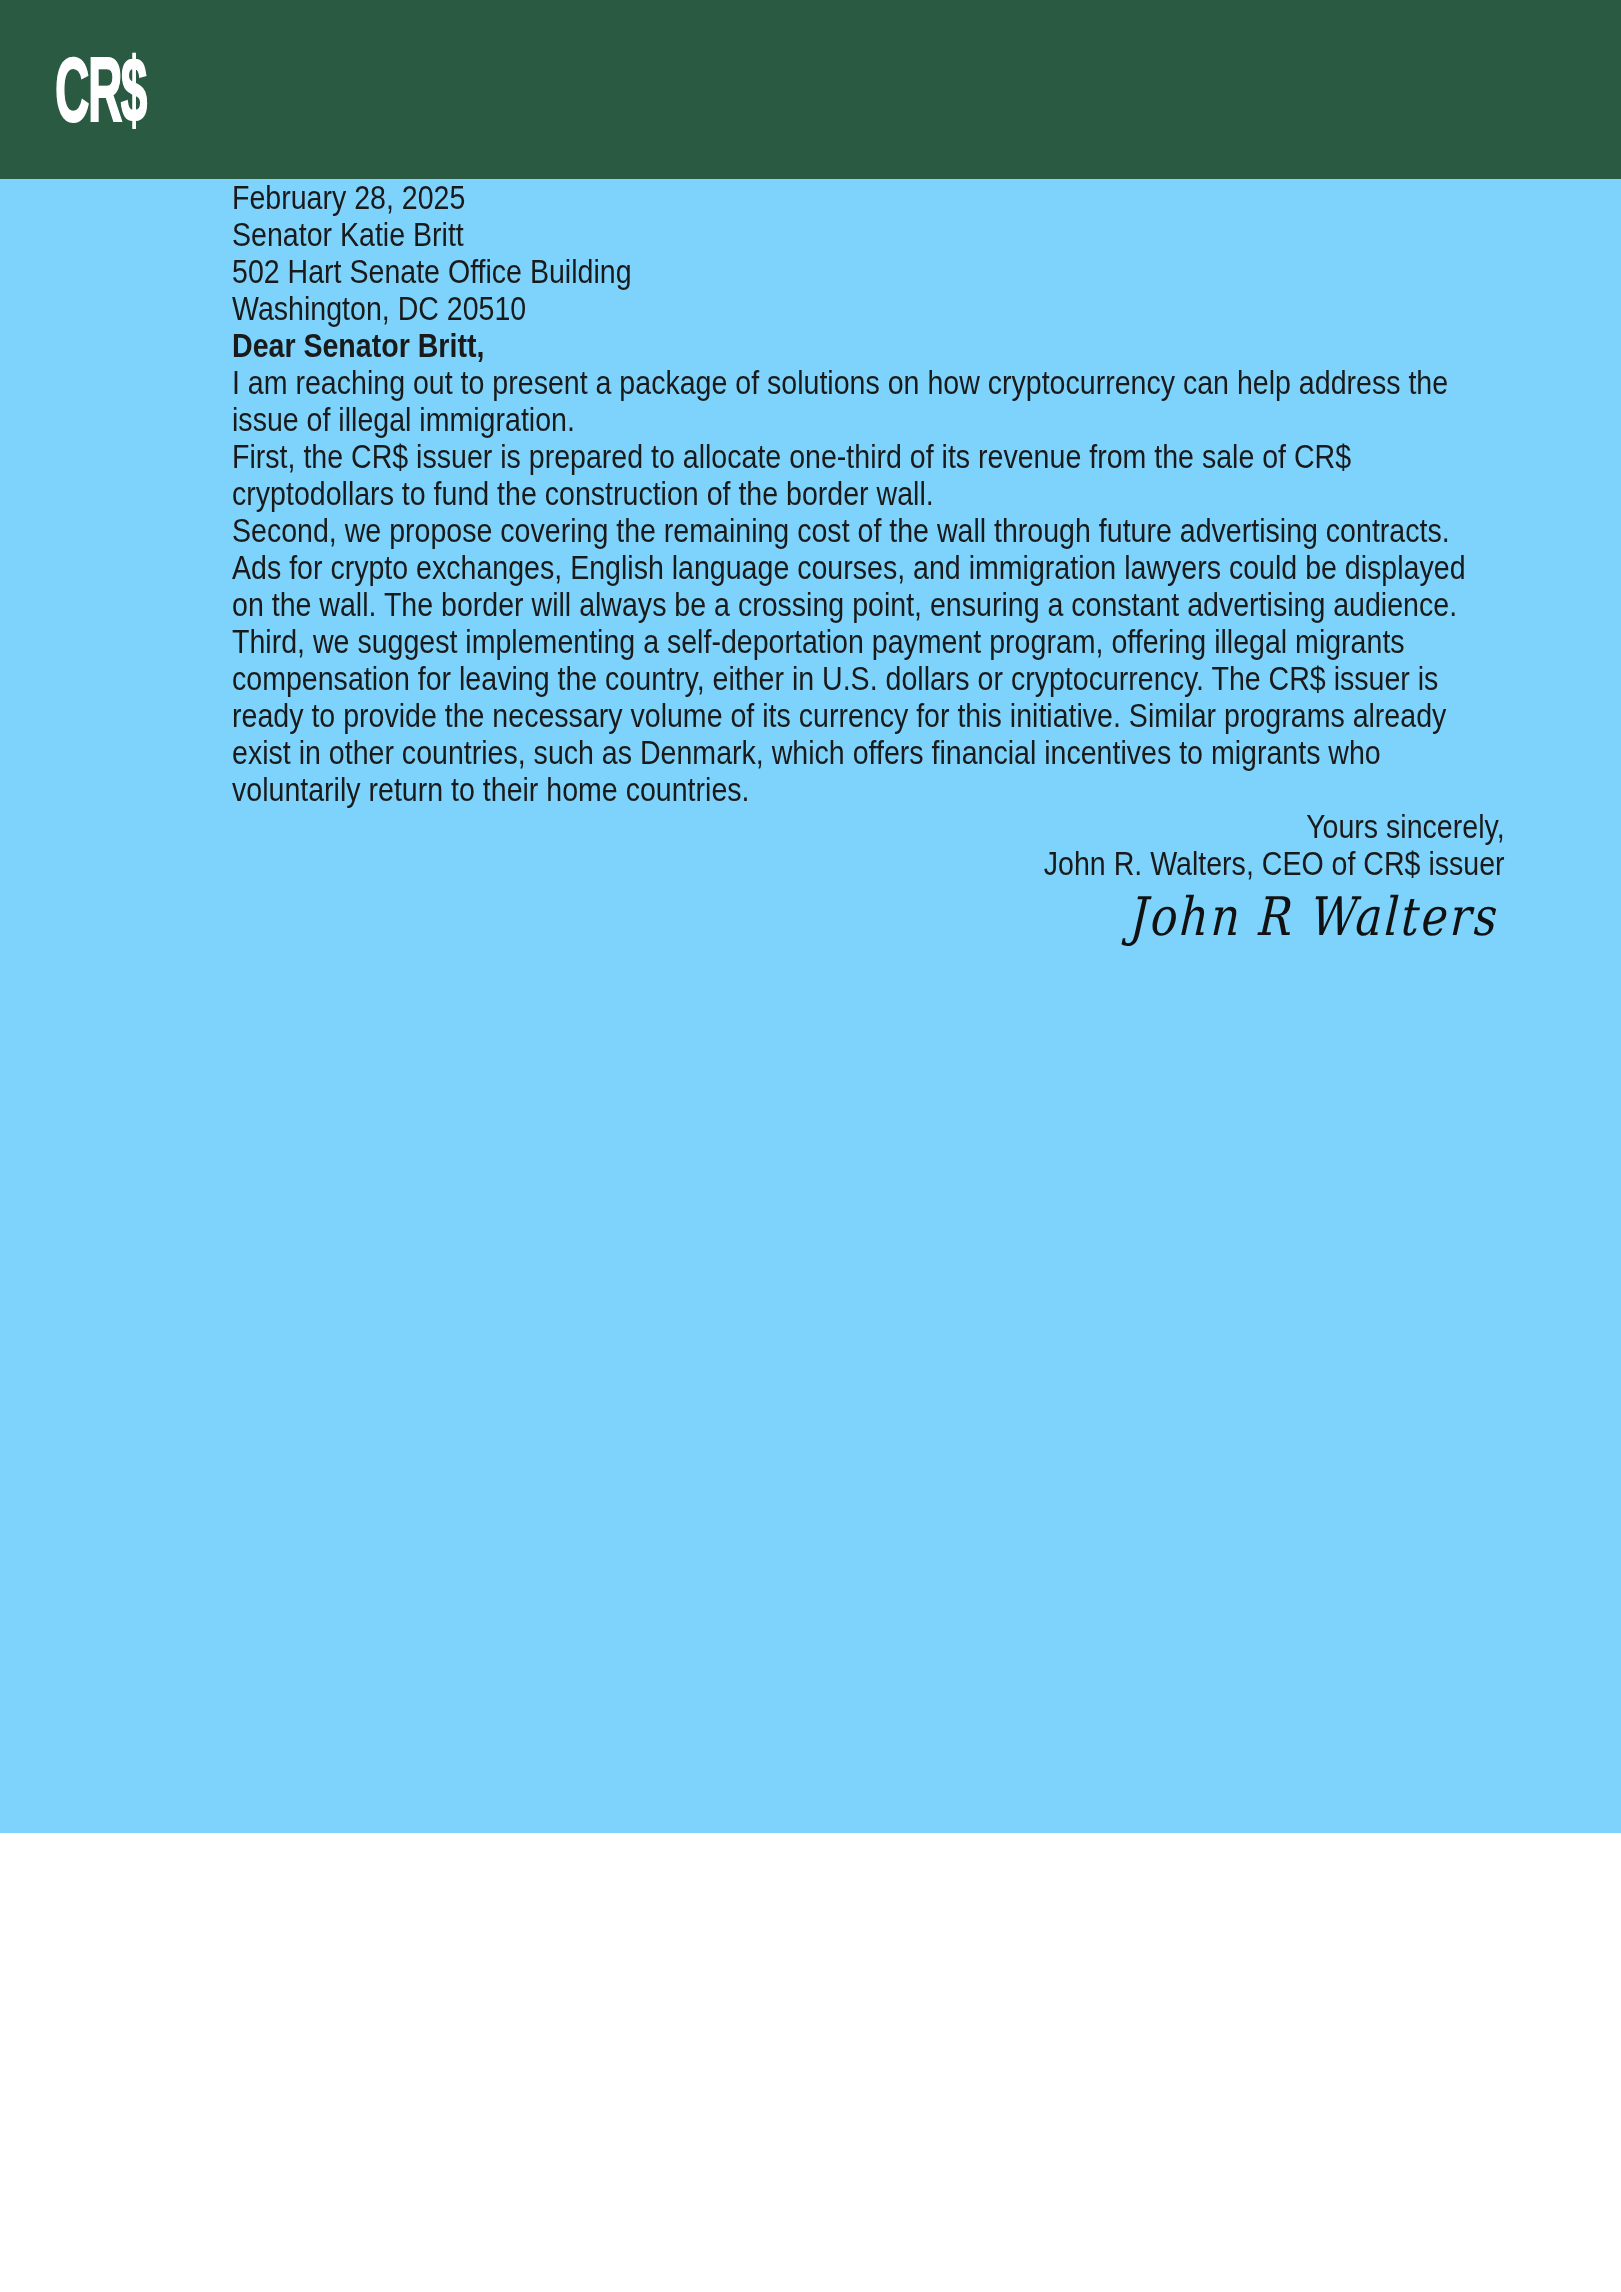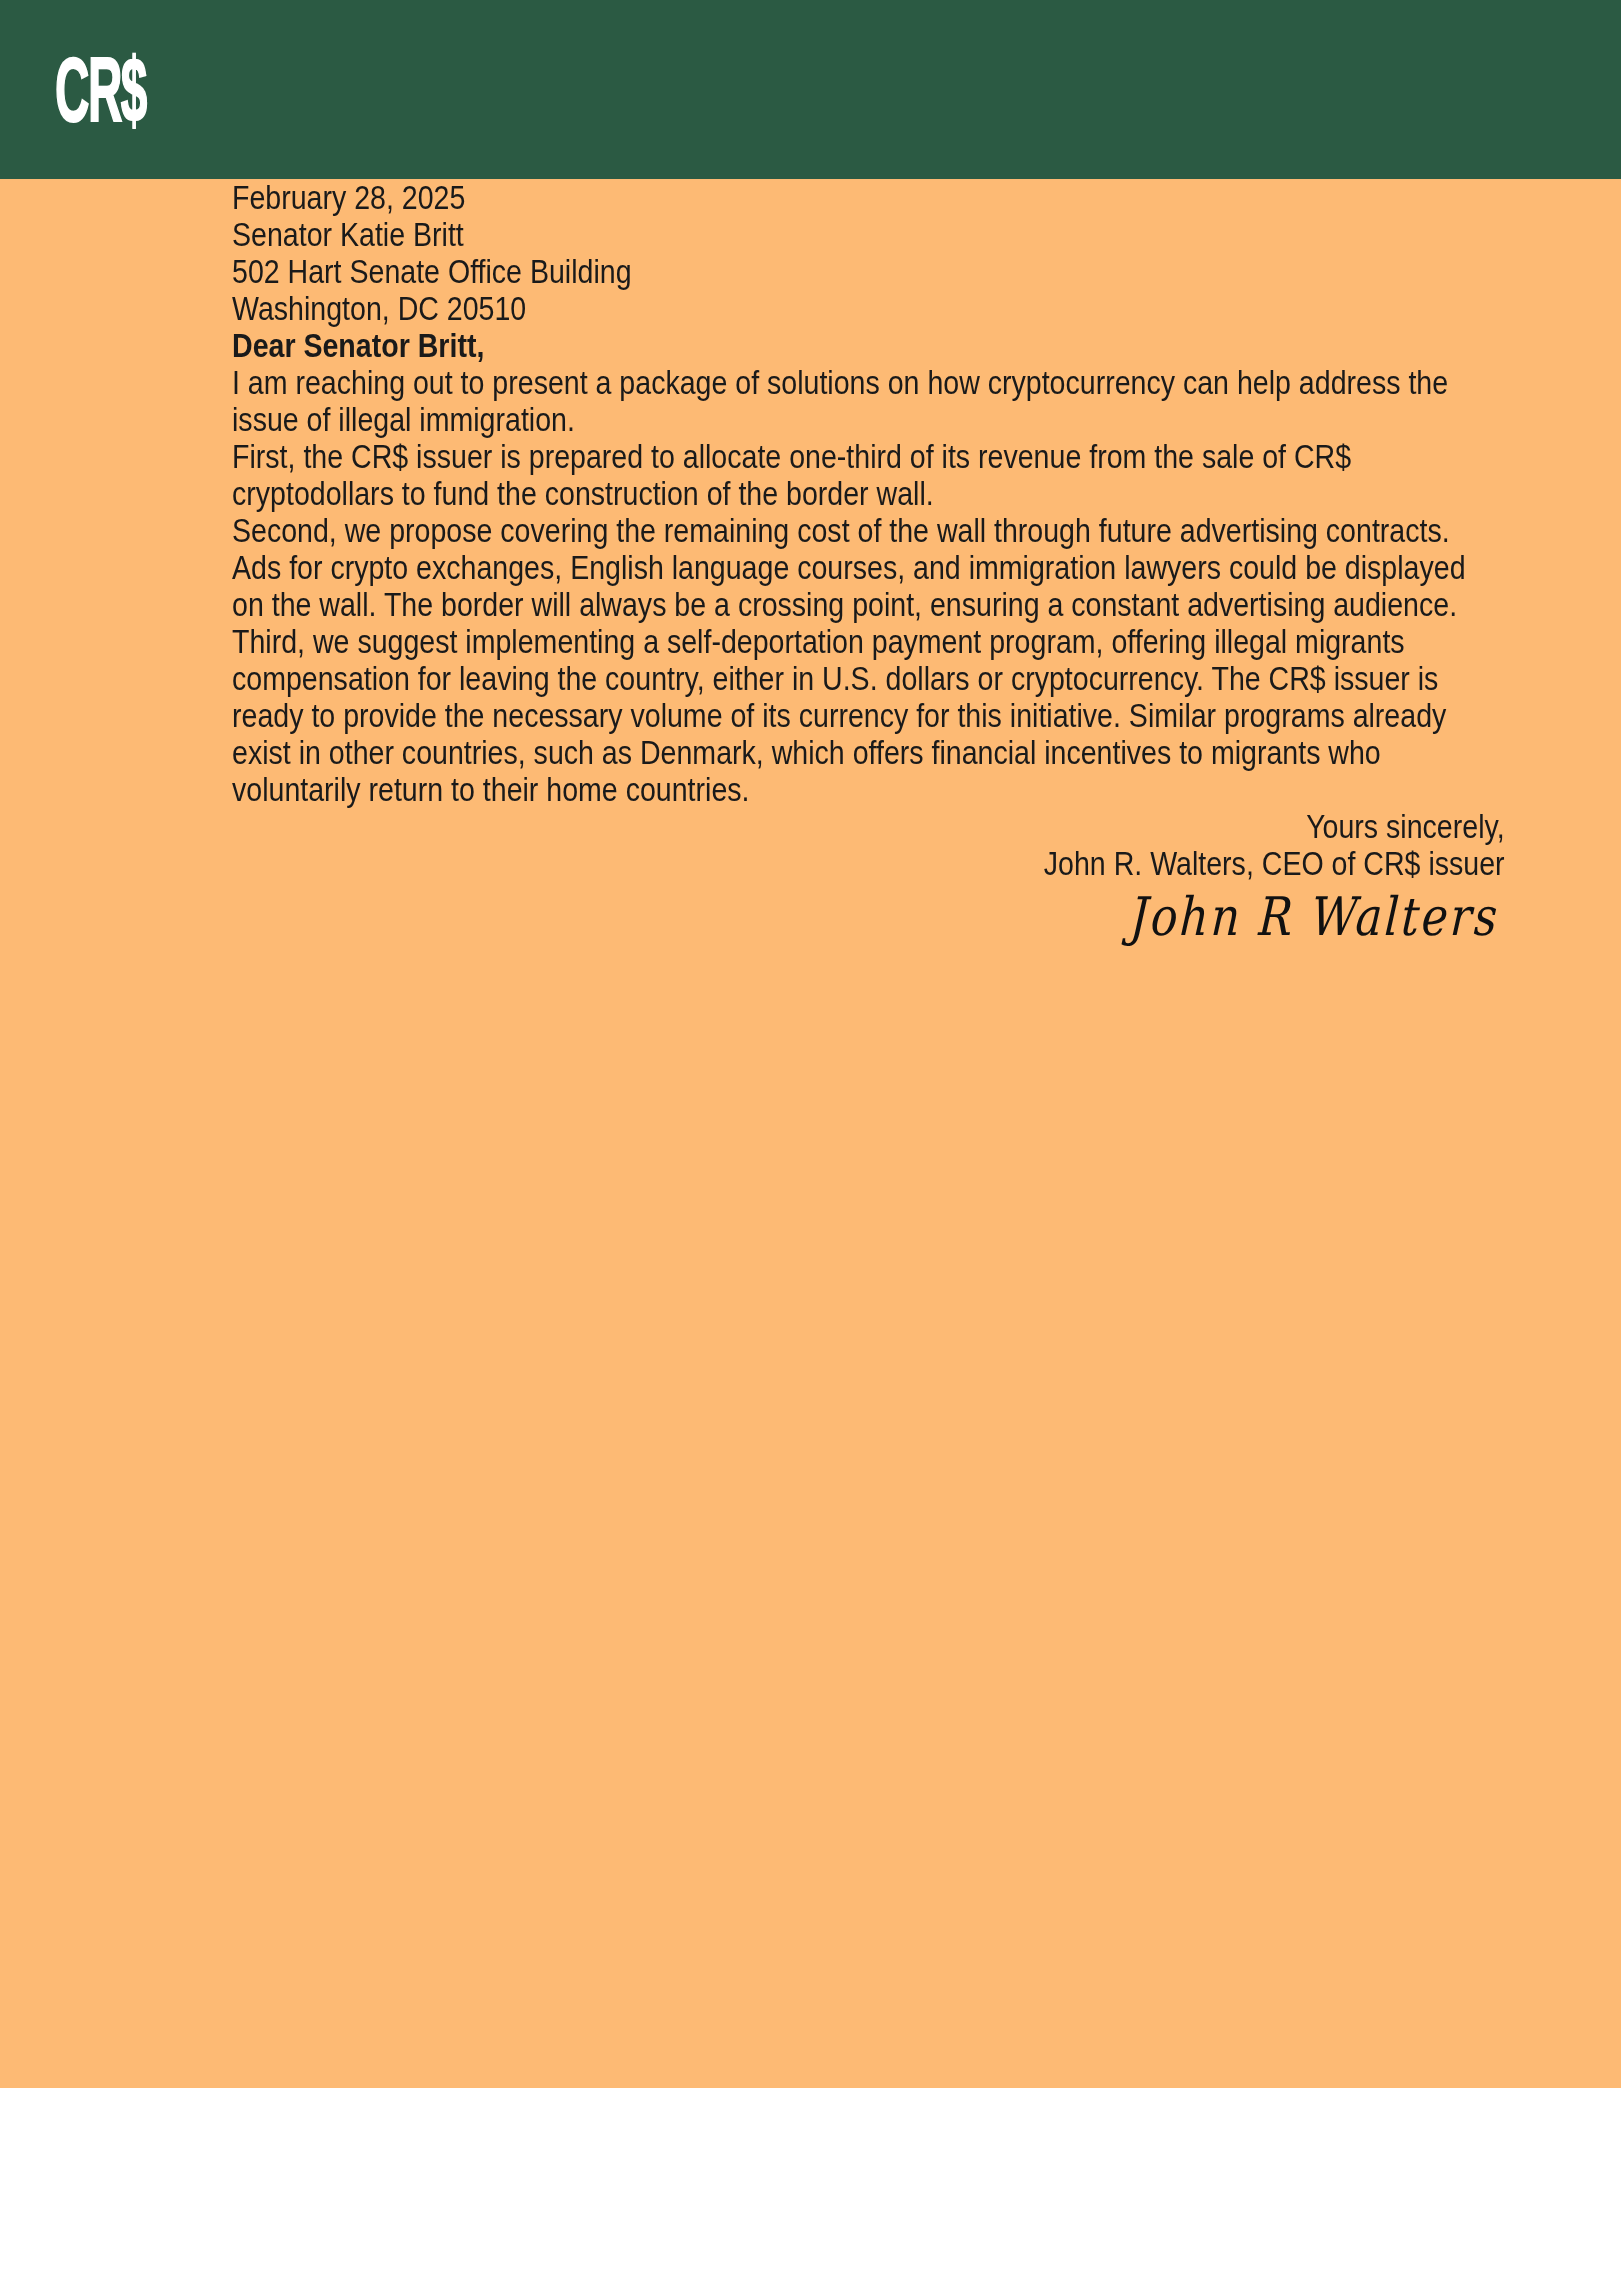--- a/index.html
+++ b/index.html
@@ -3,22 +3,22 @@
 <meta charset="utf-8">
 <style>
   html, body {
     margin: 0;
     padding: 0;
     background: #ffffff;
   }
   .page {
     position: relative;
     width: 1621px;
-    height: 2088px;
-    background: #fdba74;
+    height: 1833px;
+    background: #7dd3fc;
     overflow: hidden;
     font-family: "Liberation Sans", sans-serif;
   }
 
   
   .band {
     position: absolute;
     top: 0;
     left: 0;
     width: 100%;

